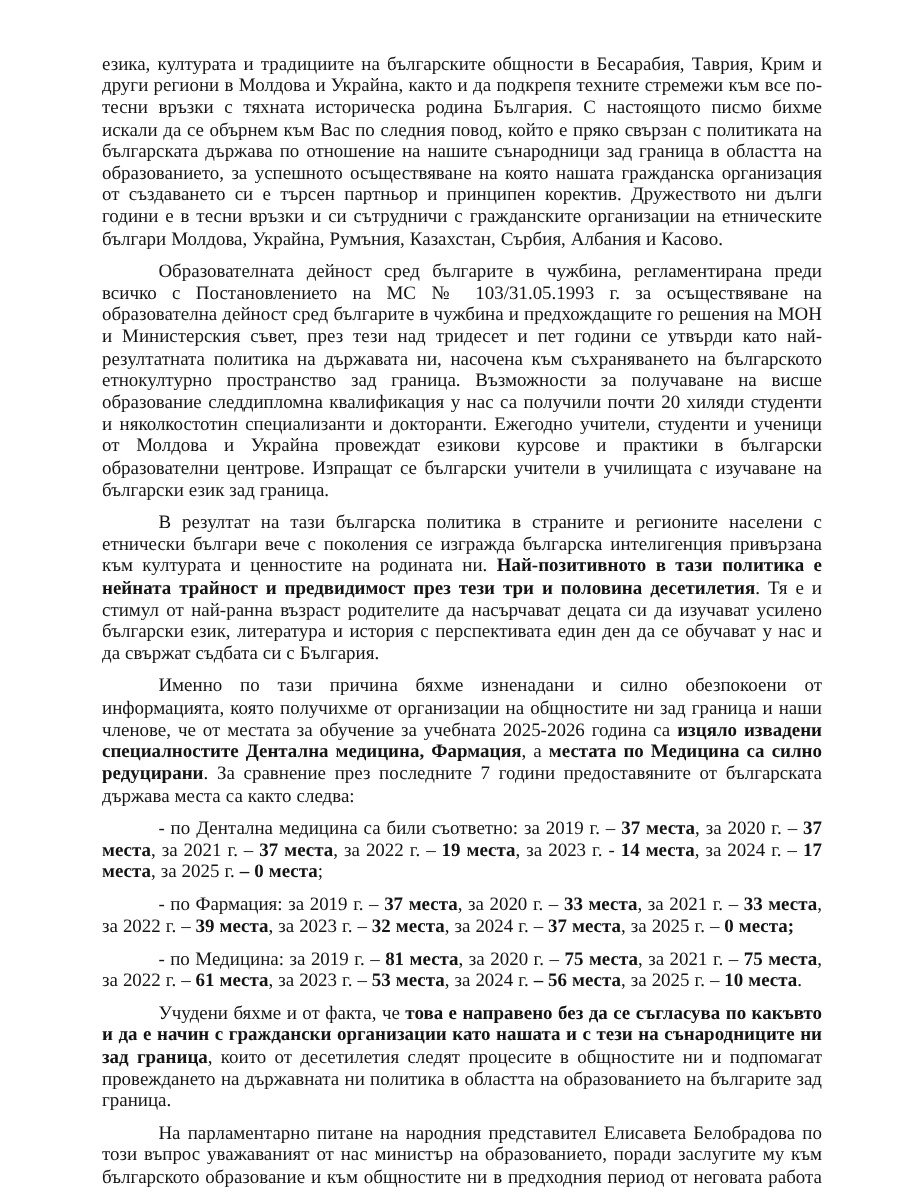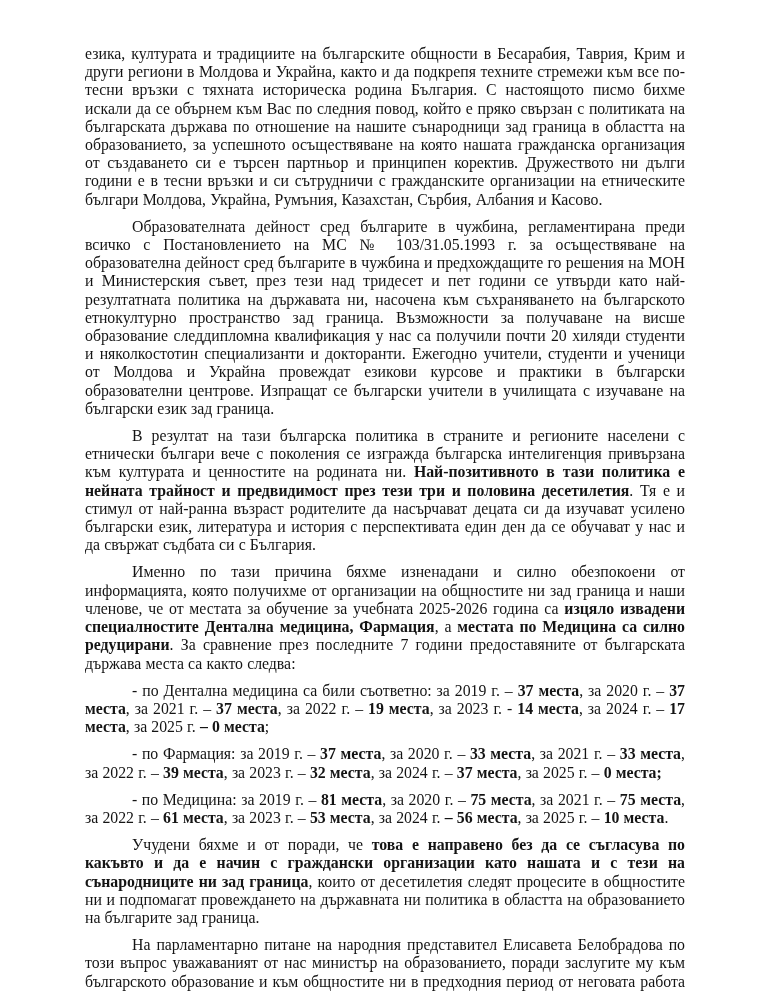--- a/index.html
+++ b/index.html
@@ -37,16 +37,16 @@
 
 <div class="page" style="background: rgb(255, 255, 255); padding-left: 40px;">
   <div class="content" style="color: rgb(20, 20, 20);">
     <p class="flush"><span>езика, културата и традициите на българските общности в Бесарабия, Таврия, Крим и други региони в Молдова и Украйна, както и да подкрепя техните стремежи към все по-тесни връзки с тяхната историческа родина България. С настоящото писмо бихме искали да се обърнем към Вас по следния повод, който е пряко свързан с политиката на българската държава по отношение на нашите сънародници зад граница в областта на образованието, за успешното осъществяване на която нашата гражданска организация от създаването си е търсен партньор и принципен коректив. Дружеството ни дълги години е в тесни връзки и си сътрудничи с гражданските организации на етническите българи Молдова, Украйна, Румъния, Казахстан, Сърбия, Албания и Касово.</span></p>
     <p><span>Образователната дейност сред българите в чужбина, регламентирана преди всичко с Постановлението на МС № 103/31.05.1993 г. за осъществяване на образователна дейност сред българите в чужбина и предхождащите го решения на МОН и Министерския съвет, през тези над тридесет и пет години се утвърди като най-резултатната политика на държавата ни, насочена към съхраняването на българското етнокултурно пространство зад граница. Възможности за получаване на висше образование следдипломна квалификация у нас са получили почти 20 хиляди студенти и няколкостотин специализанти и докторанти. Ежегодно учители, студенти и ученици от Молдова и Украйна провеждат езикови курсове и практики в български образователни центрове. Изпращат се български учители в училищата с изучаване на български език зад граница.</span></p>
     <p><span>В резултат на тази българска политика в страните и регионите населени с етнически българи вече с поколения се изгражда българска интелигенция привързана към културата и ценностите на родината ни. </span><span class="b">Най-позитивното в тази политика е нейната трайност и предвидимост през тези три и половина десетилетия</span><span>. Тя е и стимул от най-ранна възраст родителите да насърчават децата си да изучават усилено български език, литература и история с перспективата един ден да се обучават у нас и да свържат съдбата си с България.</span></p>
     <p><span>Именно по тази причина бяхме изненадани и силно обезпокоени от информацията, която получихме от организации на общностите ни зад граница и наши членове, че от местата за обучение за учебната 2025-2026 година са </span><span class="b">изцяло извадени специалностите Дентална медицина, Фармация</span><span>, а </span><span class="b">местата по Медицина са силно редуцирани</span><span>. За сравнение през последните 7 години предоставяните от българската държава места са както следва:</span></p>
     <p><span>- по Дентална медицина са били съответно: за 2019 г. – </span><span class="b">37 места</span><span>, за 2020 г. – </span><span class="b">37 места</span><span>, за 2021 г. – </span><span class="b">37 места</span><span>, за 2022 г. – </span><span class="b">19 места</span><span>, за 2023 г. - </span><span class="b">14 места</span><span>, за 2024 г. – </span><span class="b">17 места</span><span>, за 2025 г. </span><span class="b">– 0 места</span><span>;</span></p>
     <p><span>- по Фармация: за 2019 г. – </span><span class="b">37 места</span><span>, за 2020 г. – </span><span class="b">33 места</span><span>, за 2021 г. – </span><span class="b">33 места</span><span>, за 2022 г. – </span><span class="b">39 места</span><span>, за 2023 г. – </span><span class="b">32 места</span><span>, за 2024 г. – </span><span class="b">37 места</span><span>, за 2025 г. – </span><span class="b">0 места;</span></p>
     <p><span>- по Медицина: за 2019 г. – </span><span class="b">81 места</span><span>, за 2020 г. – </span><span class="b">75 места</span><span>, за 2021 г. – </span><span class="b">75 места</span><span>, за 2022 г. – </span><span class="b">61 места</span><span>, за 2023 г. – </span><span class="b">53 места</span><span>, за 2024 г. </span><span class="b">– 56 места</span><span>, за 2025 г. – </span><span class="b">10 места</span><span>.</span></p>
-    <p><span>Учудени бяхме и от поради, че </span><span class="b">това е направено без да се съгласува по какъвто и да е начин с граждански организации като нашата и с тези на сънародниците ни зад граница</span><span>, които от десетилетия следят процесите в общностите ни и подпомагат провеждането на държавната ни политика в областта на образованието на българите зад граница.</span></p>
+    <p><span>Учудени бяхме и от факта, че </span><span class="b">това е направено без да се съгласува по какъвто и да е начин с граждански организации като нашата и с тези на сънародниците ни зад граница</span><span>, които от десетилетия следят процесите в общностите ни и подпомагат провеждането на държавната ни политика в областта на образованието на българите зад граница.</span></p>
     <p><span>На парламентарно питане на народния представител Елисавета Белобрадова по този въпрос уважаваният от нас министър на образованието, поради заслугите му към българското образование и към общностите ни в предходния период от неговата работа в</span></p>
   </div>
 </div>
 
 </body></html>

